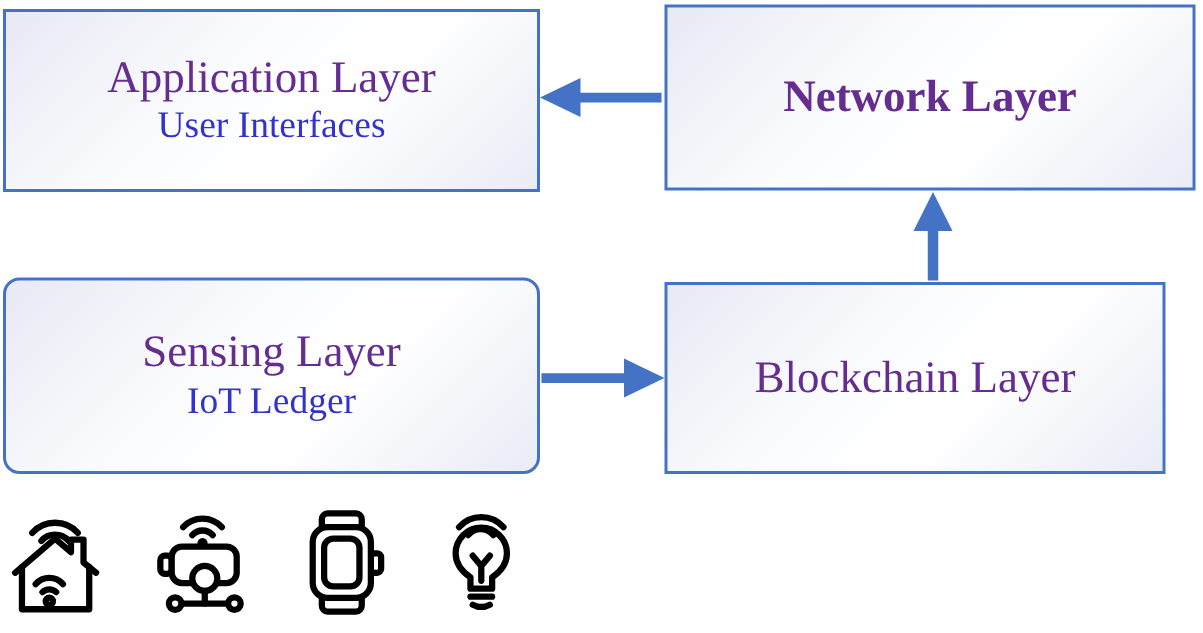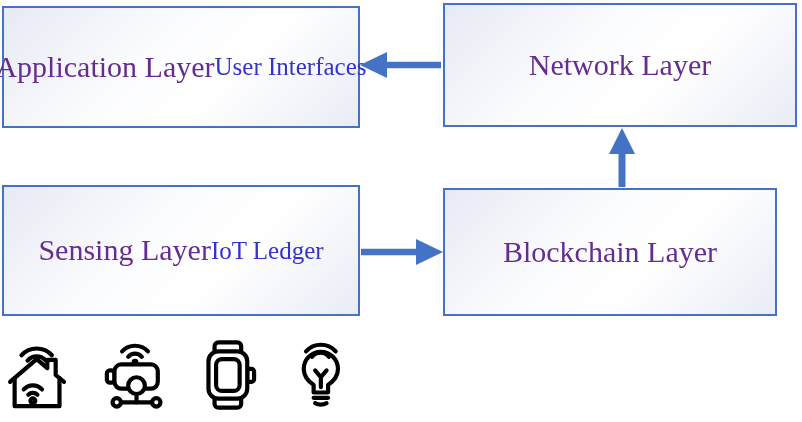--- a/index.html
+++ b/index.html
@@ -8,38 +8,38 @@
     width:802px;height:422px;
     background:#ffffff;
     font-family:"Liberation Serif","DejaVu Serif",serif;
     overflow:hidden;
   }
   .node{
     position:absolute;
     box-sizing:border-box;
     border:2.5px solid #4472C4;
     background:linear-gradient(135deg,#e7eaf4 0%,#fbfcfe 40%,#ffffff 62%,#e9ecf6 100%);
-    display:flex;flex-direction:row;align-items:center;justify-content:center;
+    display:flex;flex-direction:column;align-items:center;justify-content:center;
     text-align:center;
   }
   .node-title{
     color:#662D91;
     font-size:30px;
     line-height:1.15;
     white-space:nowrap;
   }
   .node-subtitle{
     color:#3333CC;
     font-size:25px;
     line-height:1.2;
     white-space:nowrap;
   }
   #box-application{left:2px;top:6px;width:358px;height:122px;}
-  #box-network{left:443px;top:3px;width:354px;height:124px;}
-  #box-sensing{left:2px;top:185px;width:358px;height:131px;}
+  #box-network{left:443px;top:3px;width:354px;height:124px;font-weight:bold;}
+  #box-sensing{left:2px;top:185px;width:358px;height:131px;border-radius:11px;}
   #box-blockchain{left:443px;top:188px;width:334px;height:128px;}
   .overlay{
     position:absolute;left:0;top:0;width:802px;height:422px;
     pointer-events:none;
   }
   .icons-row{
     position:absolute;
     left:4px;top:330px;
     width:356px;height:90px;
     display:flex;justify-content:space-between;align-items:center;

